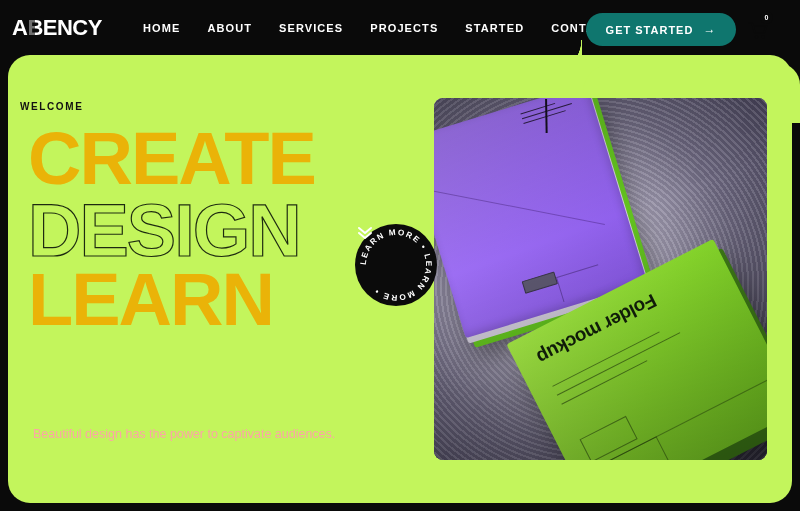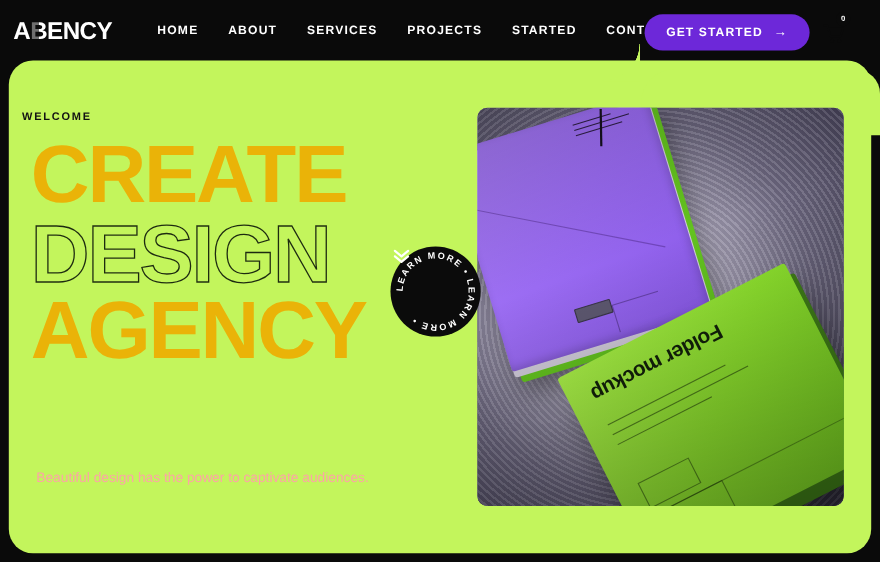--- a/index.html
+++ b/index.html
@@ -80,21 +80,21 @@
   .nav-mask {
     position:absolute; left:575px; top:0;
     width:225px; height:56px;
     background:transparent;
     z-index:6; pointer-events:none;
   }
 
   .cta {
     position:absolute; left:586px; top:13px;
     width:150px; height:33px;
-    background:#6d28d9; color:#ffffff;
+    background:#0f766e; color:#ffffff;
     border:none; border-radius:17px;
     display:flex; align-items:center; justify-content:center; gap:10px;
     font-size:11px; font-weight:bold; letter-spacing:1px;
     z-index:8; cursor:pointer;
     font-family:"Liberation Sans", sans-serif;
   }
   .cta .arrow { font-size:12px; line-height:11px; }
 
   .cart {
     position:absolute; left:748px; top:21px;
@@ -299,21 +299,21 @@
       </svg>
     </div>
     <div class="cart-badge">0</div>
   </div>
 
   <div class="welcome">WELCOME</div>
 
   <div class="headline">
     <div class="line">CREATE</div>
     <div class="line outline">DESIGN</div>
-    <div class="line">AGENCY</div>
+    <div class="line">LEARN</div>
   </div>
 
   <div class="lede">
     <div>Beautiful design has the power to captivate audiences.</div>
   </div>
 
   <div class="badge">
     <svg width="82" height="82" viewBox="0 0 82 82">
       <defs>
         <path id="circlepath" d="M 41,41 m -30,0 a 30,30 0 1,1 60,0 a 30,30 0 1,1 -60,0"></path>

